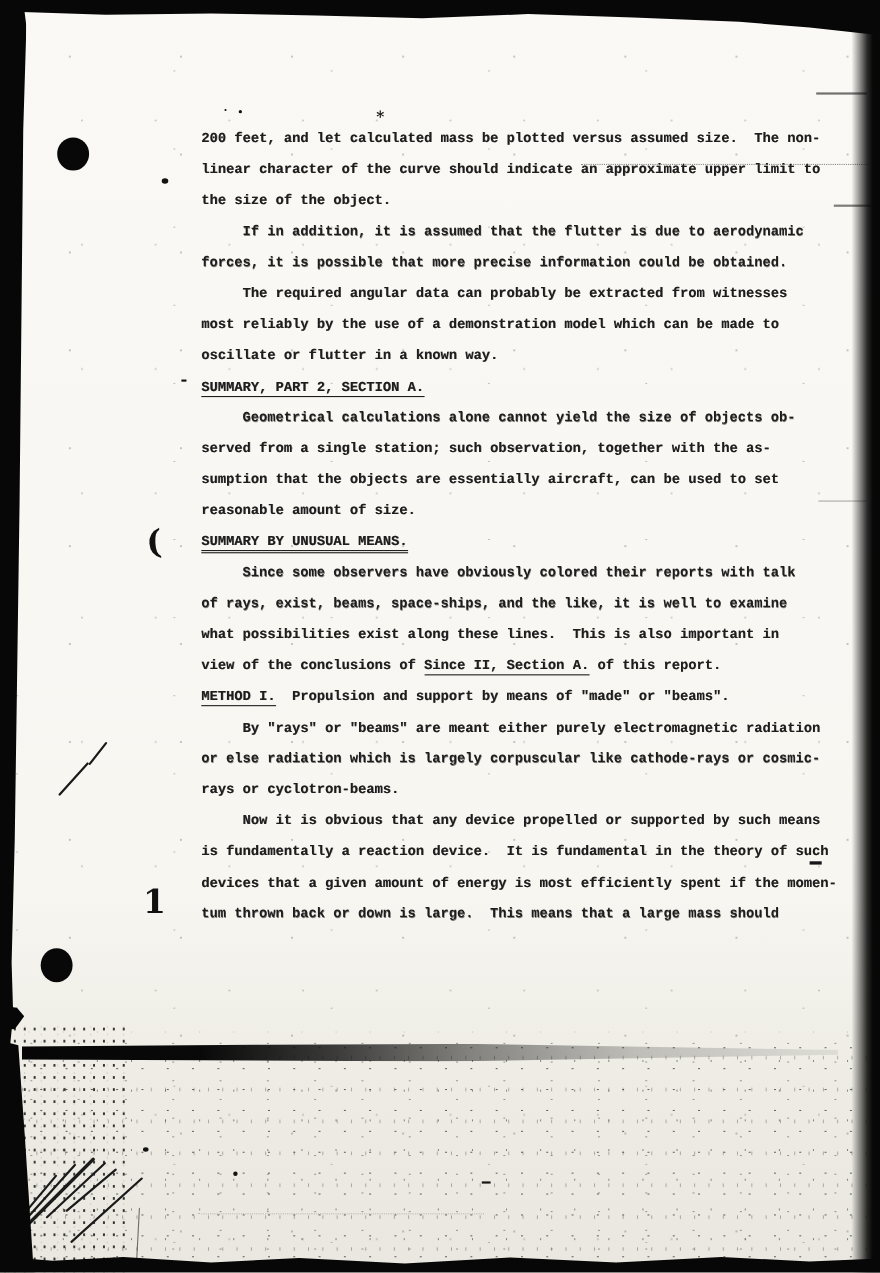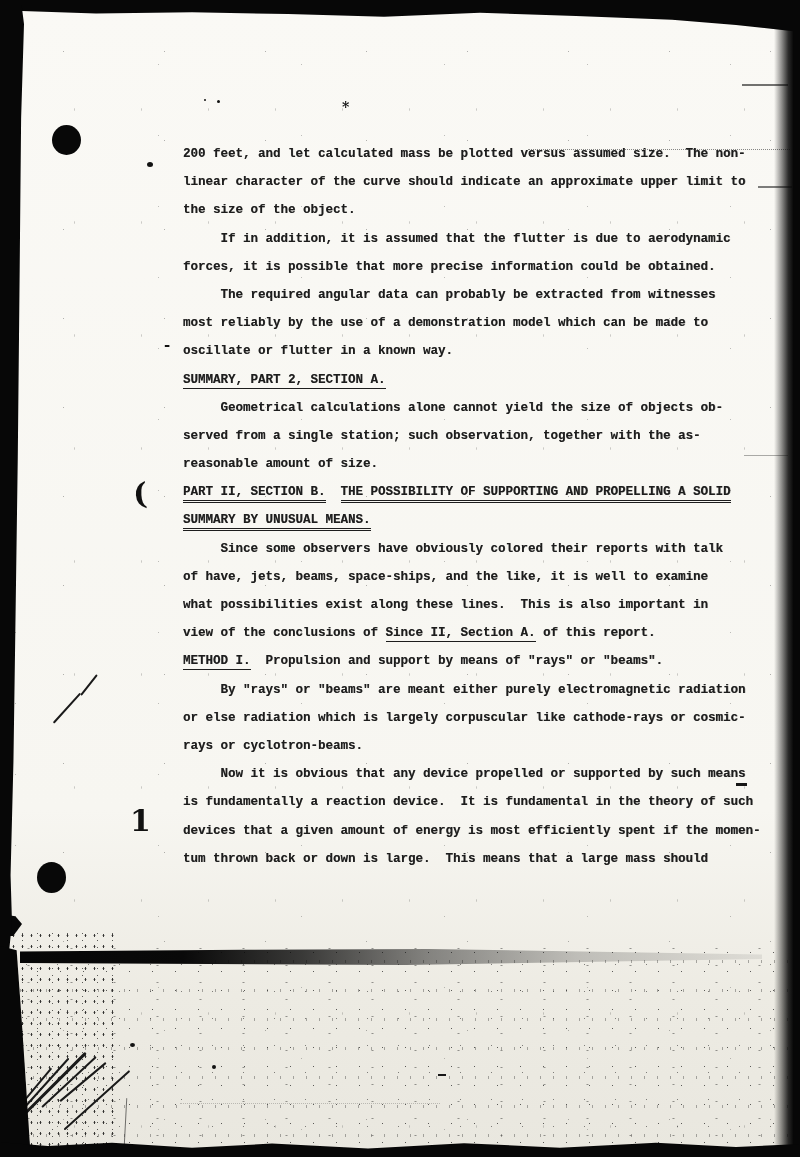--- a/index.html
+++ b/index.html
@@ -52,21 +52,21 @@
     background:linear-gradient(90deg,#060606 0%,#090909 22%,rgba(12,12,12,.8) 38%,rgba(25,25,25,.5) 55%,rgba(45,45,45,.25) 75%,rgba(70,70,70,.1) 100%);
     clip-path:polygon(0 15%,30% 5%,55% 0,100% 35%,100% 62%,52% 100%,0 88%);}
   
   .dot{position:absolute;background:#121212;border-radius:50%;}
   .tick{position:absolute;background:#161616;}
   .dotline{position:absolute;border-top:1px dotted rgba(40,40,40,.55);height:0;}
   .stroke{position:absolute;background:#1a1a1a;border-radius:2px;}
   .hole{position:absolute;background:#080808;border-radius:50%;}
   .penmark{position:absolute;color:#111;font-family:"DejaVu Serif",serif;font-weight:bold;line-height:1;}
   
-  .doc{position:absolute;left:183px;top:112px;width:600px;color:#1d1d1d;margin-top:28px;}
+  .doc{position:absolute;left:183px;top:112px;width:600px;color:#1d1d1d;}
   .line{height:28.2px;line-height:28.2px;font-size:12.5px;font-weight:700;white-space:pre;
     text-shadow:.3px .3px .4px rgba(25,25,25,.55);}
   .u{border-bottom:1.5px solid #1d1d1d;padding-bottom:1px;font-family:Liberation Mono, monospace;}
   .uu{border-bottom:3px double #1d1d1d;padding-bottom:1px;}
 </style>
 </head>
 <body>
 
 <div class="page">
 
@@ -79,28 +79,28 @@
       <div class="line"><span>linear character of the curve should indicate an approximate upper limit to</span></div>
       <div class="line"><span>the size of the object.</span></div>
       <div class="line"><span>     If in addition, it is assumed that the flutter is due to aerodynamic</span></div>
       <div class="line"><span>forces, it is possible that more precise information could be obtained.</span></div>
       <div class="line"><span>     The required angular data can probably be extracted from witnesses</span></div>
       <div class="line"><span>most reliably by the use of a demonstration model which can be made to</span></div>
       <div class="line"><span>oscillate or flutter in a known way.</span></div>
       <div class="line"><span class="u">SUMMARY, PART 2, SECTION A.</span></div>
       <div class="line"><span>     Geometrical calculations alone cannot yield the size of objects ob-</span></div>
       <div class="line"><span>served from a single station; such observation, together with the as-</span></div>
+      <div class="line"><span>sumption that the objects are essentially aircraft, can be used to set</span></div>
       <div class="line"><span>reasonable amount of size.</span></div>
-      <div class="line"><span class="uu">PART II, SECTION B.</span><span>  </span><span class="uu">THE POSSIBILITY OF SUPPORTING AND PROPELLING A SOLID</span></div>
       <div class="line"><span class="uu">SUMMARY BY UNUSUAL MEANS.</span></div>
       <div class="line"><span>     Since some observers have obviously colored their reports with talk</span></div>
-      <div class="line"><span>of have, jets, beams, space-ships, and the like, it is well to examine</span></div>
+      <div class="line"><span>of rays, exist, beams, space-ships, and the like, it is well to examine</span></div>
       <div class="line"><span>what possibilities exist along these lines.  This is also important in</span></div>
       <div class="line"><span>view of the conclusions of </span><span class="u">Since II, Section A.</span><span> of this report.</span></div>
-      <div class="line"><span class="u">METHOD I.</span><span>  Propulsion and support by means of "rays" or "beams".</span></div>
+      <div class="line"><span class="u">METHOD I.</span><span>  Propulsion and support by means of "made" or "beams".</span></div>
       <div class="line"><span>     By "rays" or "beams" are meant either purely electromagnetic radiation</span></div>
       <div class="line"><span>or else radiation which is largely corpuscular like cathode-rays or cosmic-</span></div>
       <div class="line"><span>rays or cyclotron-beams.</span></div>
       <div class="line"><span>     Now it is obvious that any device propelled or supported by such means</span></div>
       <div class="line"><span>is fundamentally a reaction device.  It is fundamental in the theory of such</span></div>
       <div class="line"><span>devices that a given amount of energy is most efficiently spent if the momen-</span></div>
       <div class="line"><span>tum thrown back or down is large.  This means that a large mass should</span></div>
     </div>
 
   <div class="hole" style="left:52px;top:125px;width:29px;height:30px;"></div>

